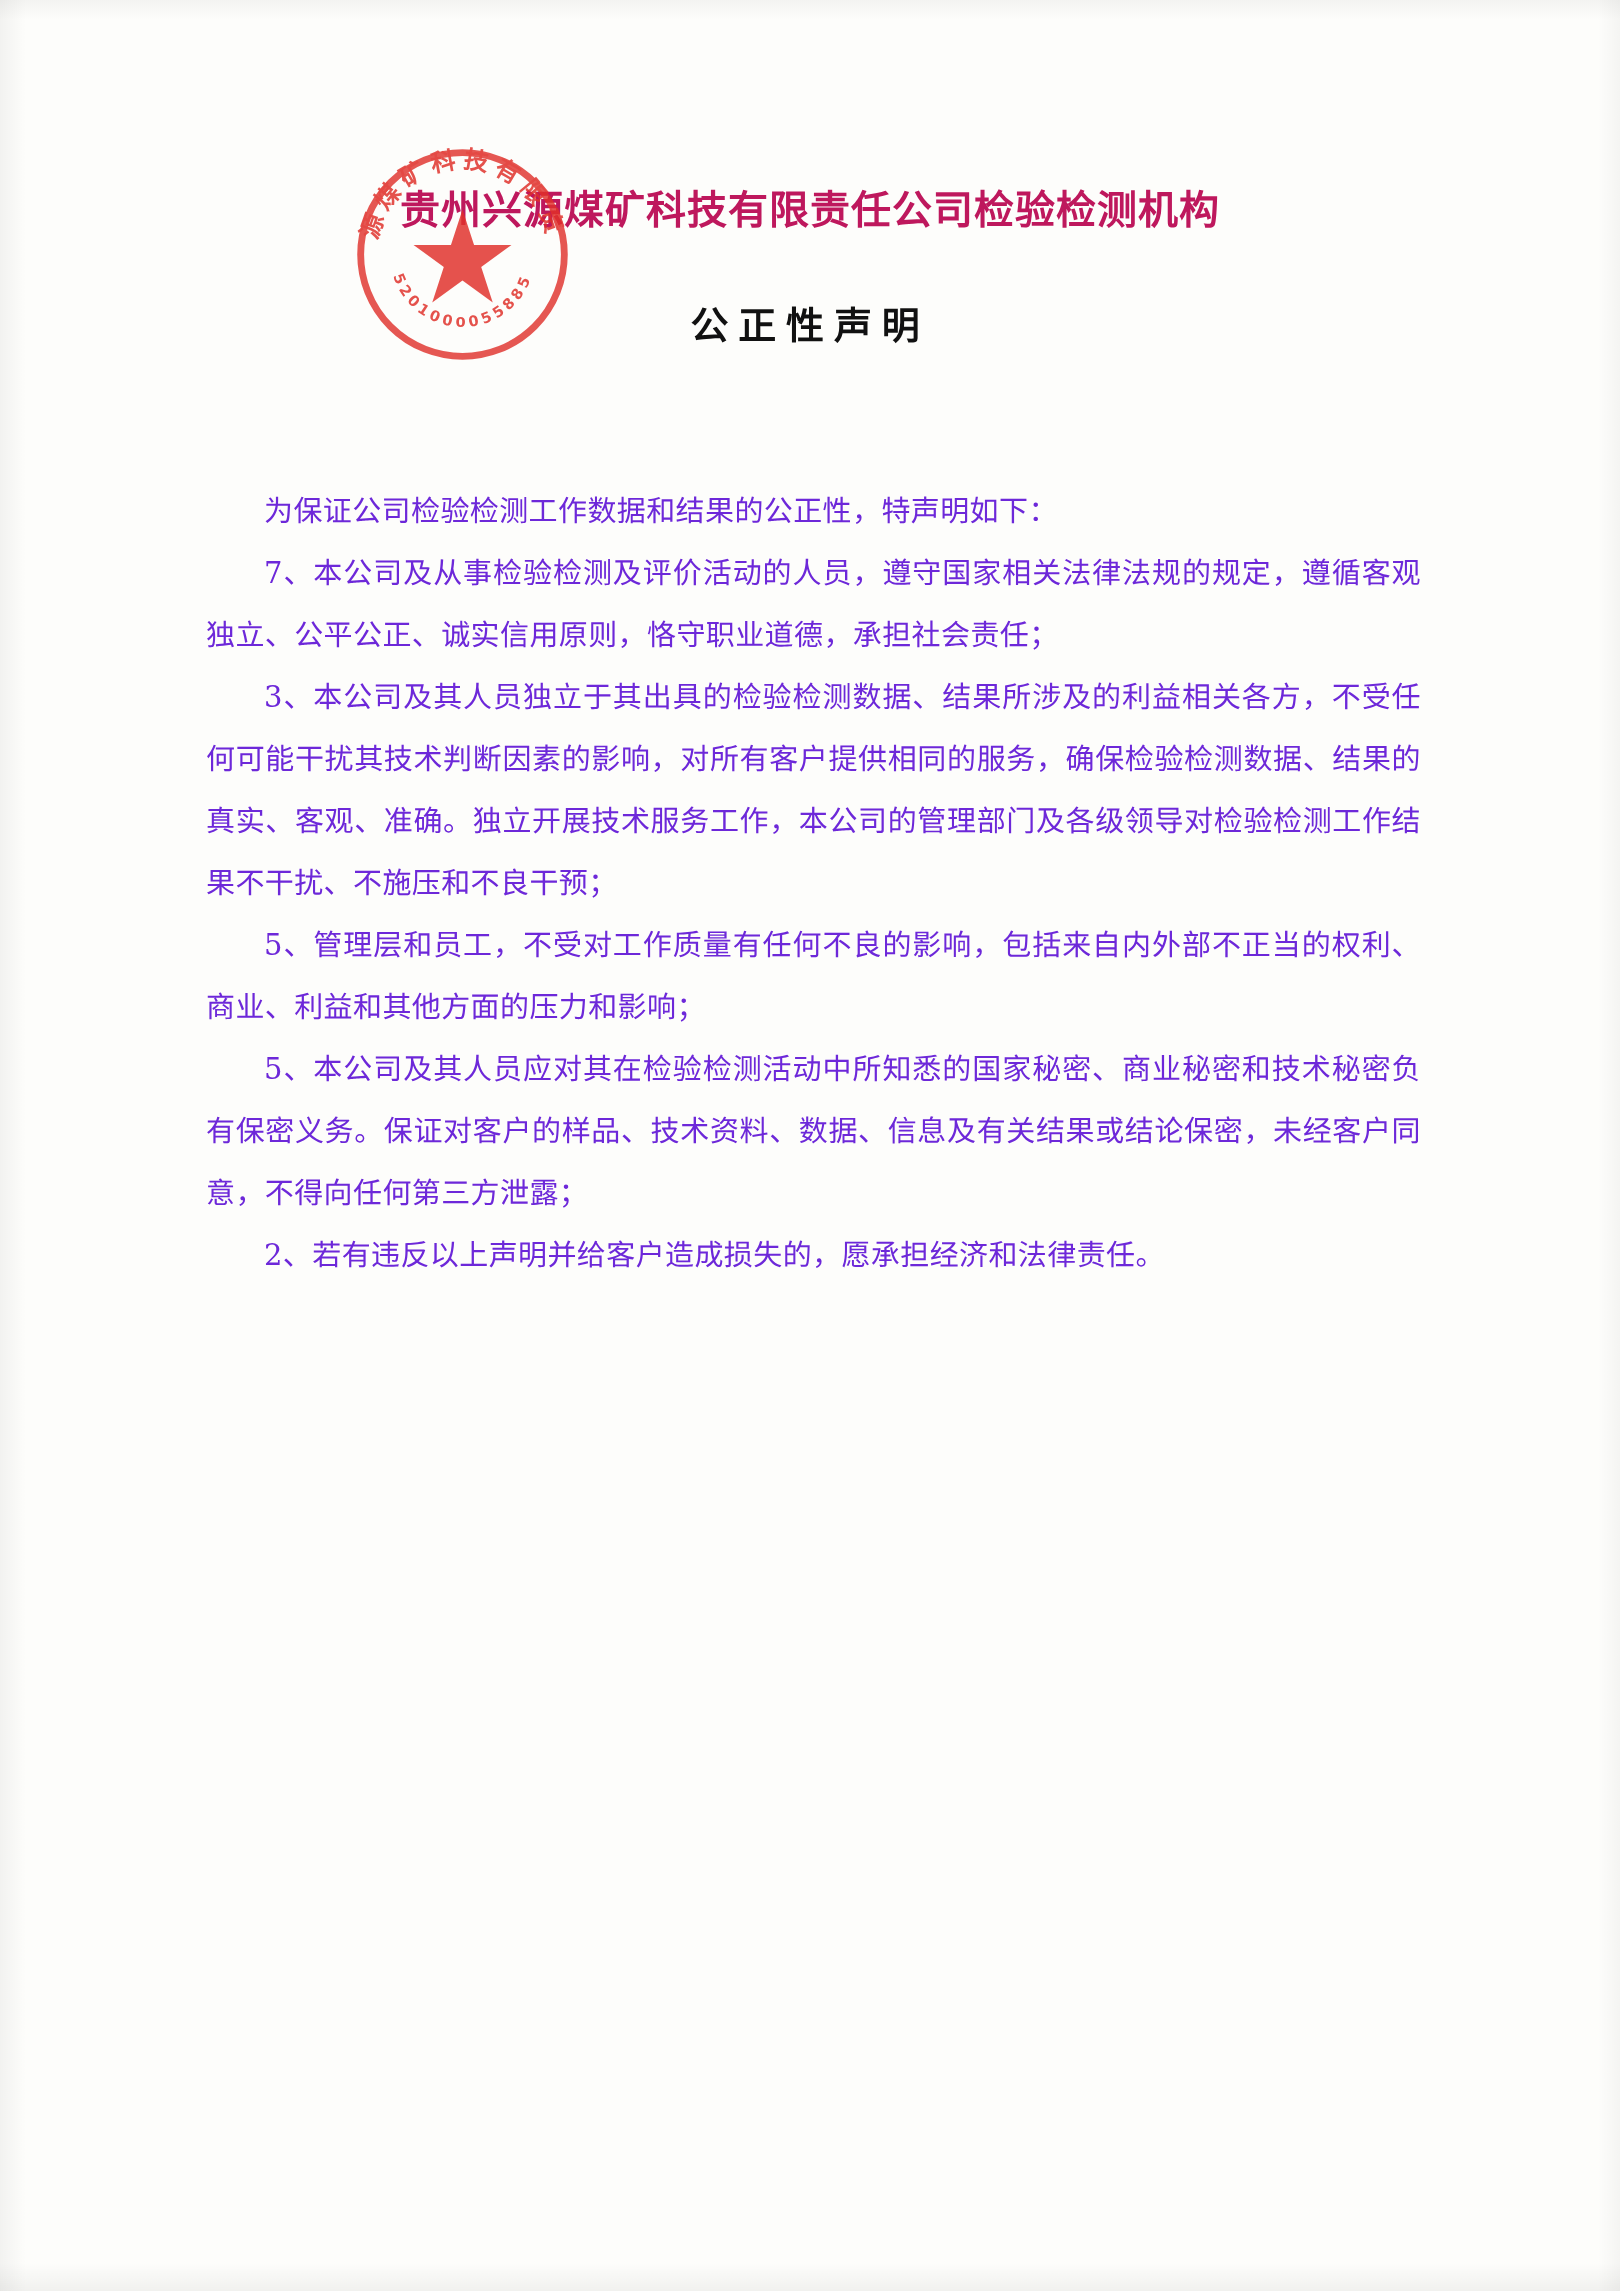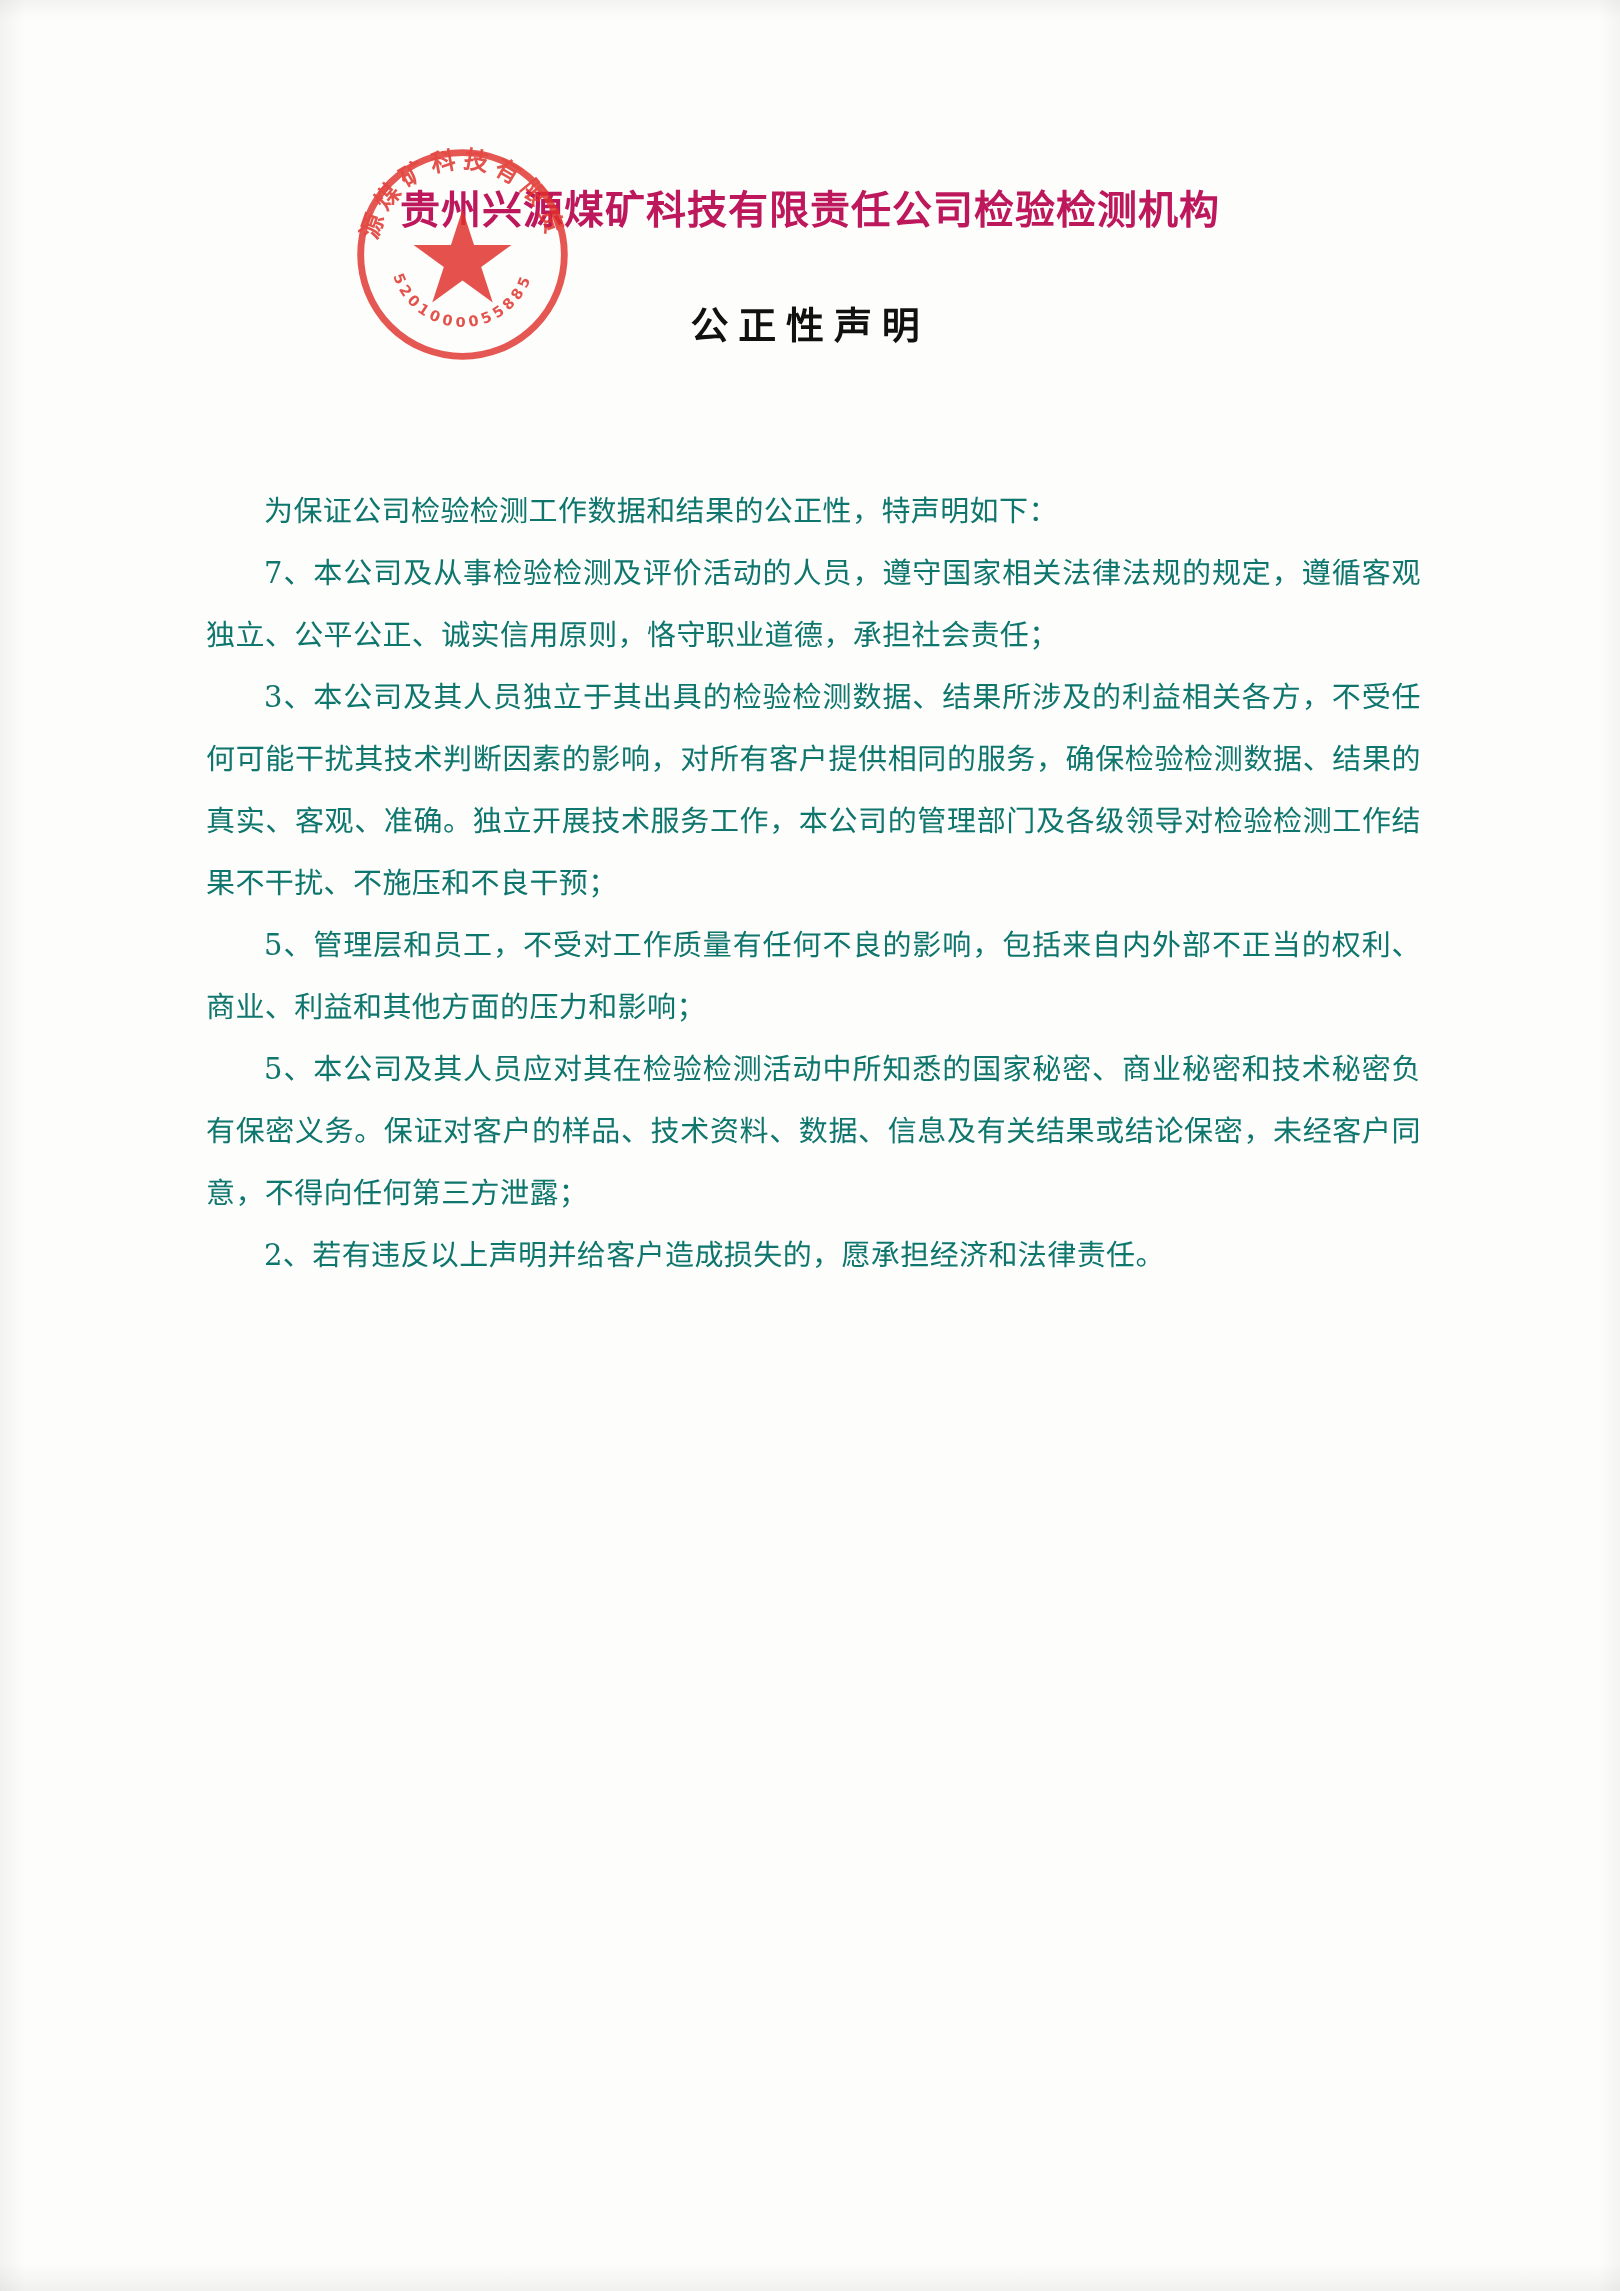--- a/index.html
+++ b/index.html
@@ -66,21 +66,21 @@
     left: 206px;
     width: 1215px;
   }
   .para {
     font-size: 29px;
     line-height: 62px;
     text-align: justify;
     text-justify: inter-ideograph;
     text-indent: 2em;
     margin: 0 0 0 0;
-    color: #0f766e;
+    color: #6d28d9;
     letter-spacing: 0.4px;
   }
 
   
   .scan-edge-left {
     position: absolute;
     left: 0; top: 0; bottom: 0; width: 25.5px;
     background: linear-gradient(to right, rgba(0,0,0,0.045), rgba(0,0,0,0));
   }
   .scan-edge-top {

